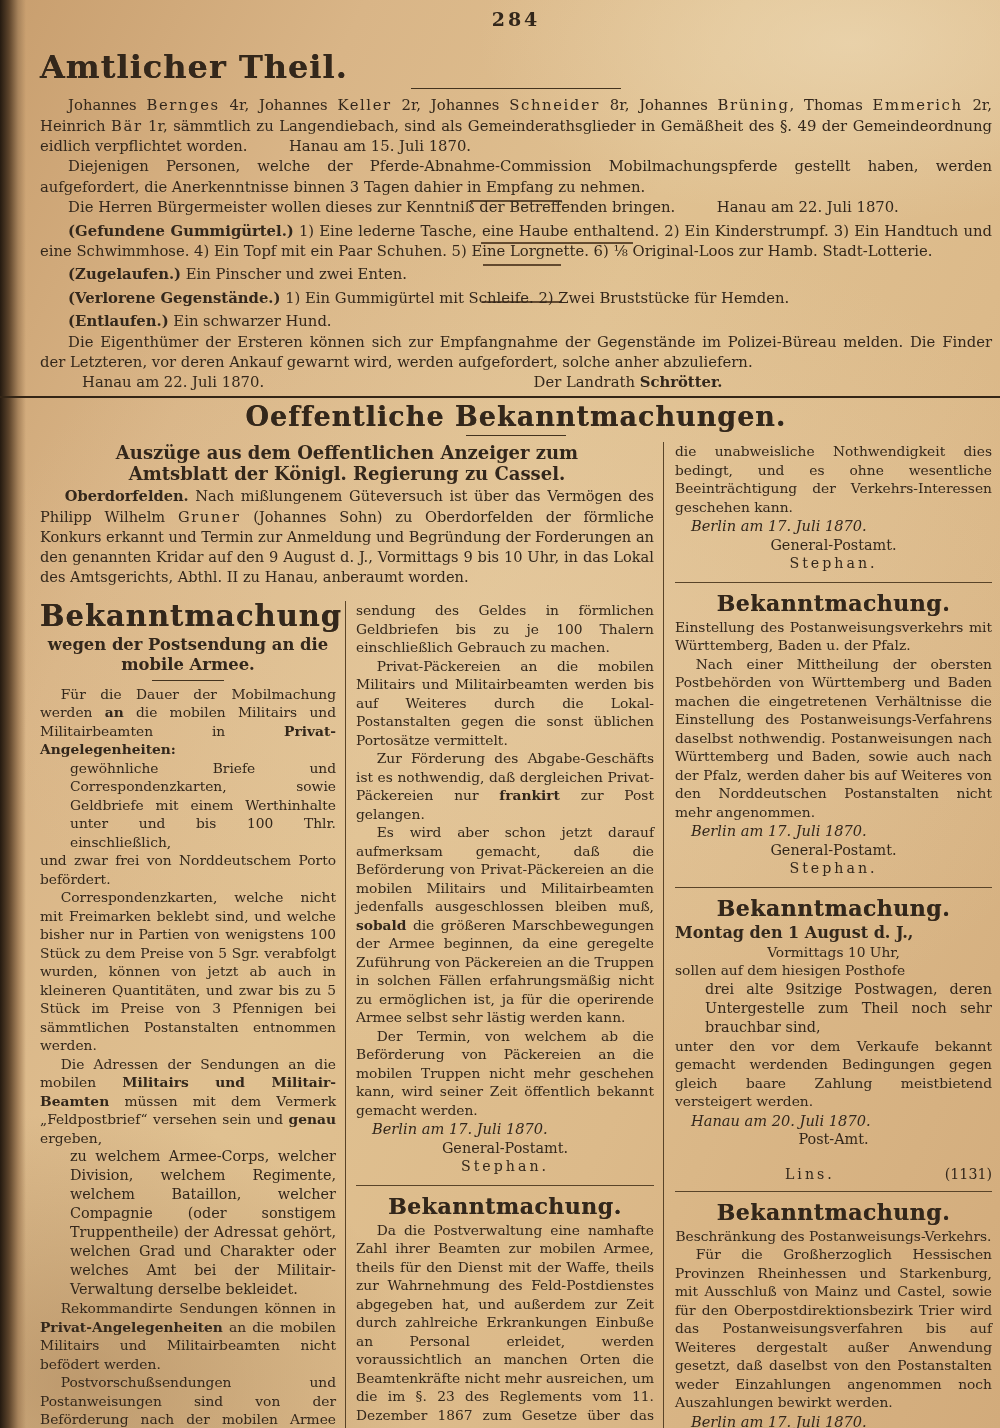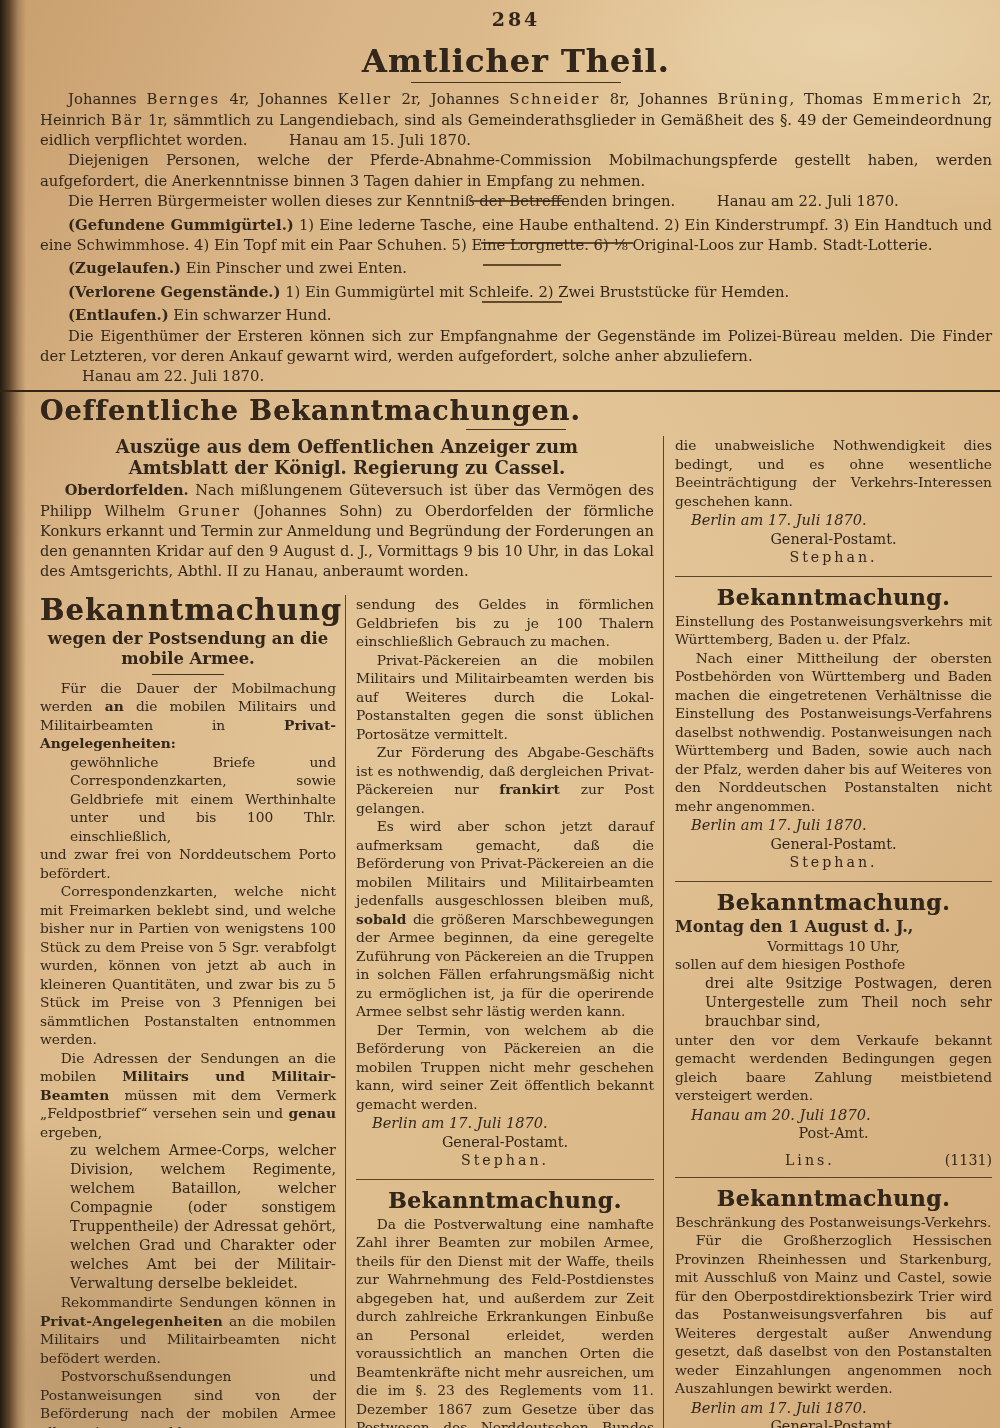--- a/index.html
+++ b/index.html
@@ -10,34 +10,34 @@
     background:
       radial-gradient(ellipse 620px 300px at 85% 3%, rgba(238,219,183,.65), transparent 60%),
       radial-gradient(ellipse 520px 420px at 8% 97%, rgba(133,90,52,.38), transparent 65%),
       radial-gradient(ellipse 820px 620px at 55% 45%, rgba(233,208,170,.45), transparent 70%),
       linear-gradient(115deg,#c89e6e 0%,#d9b587 22%,#e0c191 45%,#dcba8a 68%,#d2ab7b 100%);
   }
   .edge{position:absolute;left:0;top:0;width:26px;height:1428px;
     background:linear-gradient(to right,#241a10 0%,#5e452c 35%,#a8845c 70%,rgba(214,177,131,0) 100%);}
   .content{position:absolute;left:40px;top:8px;width:952px;}
   .pageno{text-align:center;font-size:19px;font-weight:bold;letter-spacing:3px;}
-  .main-title{text-align:center;font-size:32px;font-weight:bold;letter-spacing:1px;line-height:1.1;margin-top:14px;
+  .main-title{font-size:32px;font-weight:bold;letter-spacing:1px;line-height:1.1;margin-top:20px;
     text-shadow:0 0 .5px rgba(35,22,8,.7);}
   .rule-c{border-top:1.6px solid #43331f;margin:3px auto 6px;}
   .w210{width:210px;} .w100{width:100px;} .w70{width:72px;margin:5px auto 4px;}
   .topsec p.para{margin:0;text-align:justify;text-indent:1.9em;font-size:14.8px;line-height:20.4px;}
   .topsec p.lbl{margin-top:3px;}
   .bseg{font-weight:bold;}
   .spseg{letter-spacing:1.6px;}
   .gapseg{padding-left:2.8em;}
   .sigrow{display:flex;margin-top:1px;font-size:14.8px;}
   .sigdate{padding-left:42px;}
   .signame{flex:1;text-align:center;}
   .thickrule{border-top:2.6px solid #33251608;border-top:2.6px solid #332516;margin:6px 0 3px -40px;width:1000px;}
-  .sec2-title{font-size:27px;font-weight:bold;letter-spacing:1px;
+  .sec2-title{text-align:center;font-size:27px;font-weight:bold;letter-spacing:1px;
     text-shadow:0 0 .5px rgba(35,22,8,.7);}
   .lower{display:flex;align-items:stretch;margin-top:4px;}
   .left23{width:614px;}
   .col3{flex:1;border-left:1px solid #594429;padding-left:11px;margin-left:9px;}
   .ausz-h{text-align:center;font-weight:bold;font-size:18px;line-height:21px;padding:0 26px;}
   .ausz-b{margin:2px 0 14px;text-align:justify;text-indent:1.7em;font-size:14.6px;line-height:20.2px;}
   .twocol{display:flex;align-items:stretch;margin-top:5px;}
   .col1{width:296px;padding-right:9px;}
   .col2{flex:1;border-left:1px solid #594429;padding-left:10px;}
   .cp{margin:0;text-align:justify;text-indent:1.5em;font-size:13.8px;line-height:18.5px;}
@@ -48,21 +48,21 @@
   .org{text-align:center;text-indent:0;font-size:14.4px;}
   .sig{text-align:center;text-indent:0;letter-spacing:3px;font-size:14.2px;}
   .chr{border:0;border-top:1px solid #594429;margin:9px 0 7px;}
   .col-h1{font-size:29px;font-weight:bold;text-align:center;letter-spacing:1px;line-height:1.05;
     text-shadow:0 0 .5px rgba(35,22,8,.7);}
   .col-h1sub{font-size:16.4px;font-weight:bold;text-align:center;line-height:20px;margin-top:3px;}
   .col-h2{font-size:22px;font-weight:bold;text-align:center;letter-spacing:.5px;margin:0 0 2px;
     text-shadow:0 0 .5px rgba(35,22,8,.7);}
   .bsub{font-weight:bold;font-size:16px;text-indent:0;text-align:left;line-height:20px;}
   .ctr{text-align:center;text-indent:0;}
-  .sigrow2{display:flex;font-size:14.2px;margin-top:9px;}
+  .sigrow2{display:flex;font-size:14.2px;margin-top:17px;}
   .sigrow2 .s{flex:1;text-align:center;letter-spacing:3px;}
   .sigrow2 .r{text-align:right;letter-spacing:0;}
   .ink{position:absolute;height:1.5px;background:rgba(66,44,22,.8);}
   .m1{left:470px;top:200px;width:92px;}
   .m2{left:481px;top:242px;width:152px;}
   .m3{left:483px;top:264px;width:78px;}
   .m4{left:482px;top:301px;width:80px;}
 </style>
 </head>
 <body>
@@ -83,20 +83,21 @@
       <p class="para"><span>Johannes </span><span class="spseg">Bernges</span><span> 4r, Johannes </span><span class="spseg">Keller</span><span> 2r, Johannes </span><span class="spseg">Schneider</span><span> 8r, Johannes </span><span class="spseg">Brüning</span><span>, Thomas </span><span class="spseg">Emmerich</span><span> 2r, Heinrich </span><span class="spseg">Bär</span><span> 1r, sämmtlich zu Langendiebach, sind als Gemeinderathsglieder in Gemäßheit des §. 49 der Gemeindeordnung eidlich verpflichtet worden.</span><span class="gapseg">Hanau am 15. Juli 1870.</span></p>
       <p class="para"><span>Diejenigen Personen, welche der Pferde-Abnahme-Commission Mobilmachungspferde gestellt haben, werden aufgefordert, die Anerkenntnisse binnen 3 Tagen dahier in Empfang zu nehmen.</span></p>
       <p class="para"><span>Die Herren Bürgermeister wollen dieses zur Kenntniß der Betreffenden bringen.</span><span class="gapseg">Hanau am 22. Juli 1870.</span></p>
       <p class="para lbl"><span class="bseg">(Gefundene Gummigürtel.)</span><span> 1) Eine lederne Tasche, eine Haube enthaltend. 2) Ein Kinderstrumpf. 3) Ein Handtuch und eine Schwimmhose. 4) Ein Topf mit ein Paar Schuhen. 5) Eine Lorgnette. 6) ⅛ Original-Loos zur Hamb. Stadt-Lotterie.</span></p>
       <p class="para lbl"><span class="bseg">(Zugelaufen.)</span><span> Ein Pinscher und zwei Enten.</span></p>
       <p class="para lbl"><span class="bseg">(Verlorene Gegenstände.)</span><span> 1) Ein Gummigürtel mit Schleife. 2) Zwei Bruststücke für Hemden.</span></p>
       <p class="para lbl"><span class="bseg">(Entlaufen.)</span><span> Ein schwarzer Hund.</span></p>
       <p class="para"><span>Die Eigenthümer der Ersteren können sich zur Empfangnahme der Gegenstände im Polizei-Büreau melden. Die Finder der Letzteren, vor deren Ankauf gewarnt wird, werden aufgefordert, solche anher abzuliefern.</span></p>
       <div class="sigrow">
         <span class="sigdate">Hanau am 22. Juli 1870.</span>
+        <span class="signame"><span>Der Landrath </span><span class="bseg">Schrötter.</span></span>
       </div>
     </div>
 
     <div class="thickrule"></div>
     <div class="sec2-title">Oeffentliche Bekanntmachungen.</div>
     <div class="rule-c w100"></div>
 
     <div class="lower">
       <div class="left23">
         <div class="ausz-h">Auszüge aus dem Oeffentlichen Anzeiger zum Amtsblatt der Königl. Regierung zu Cassel.</div>

